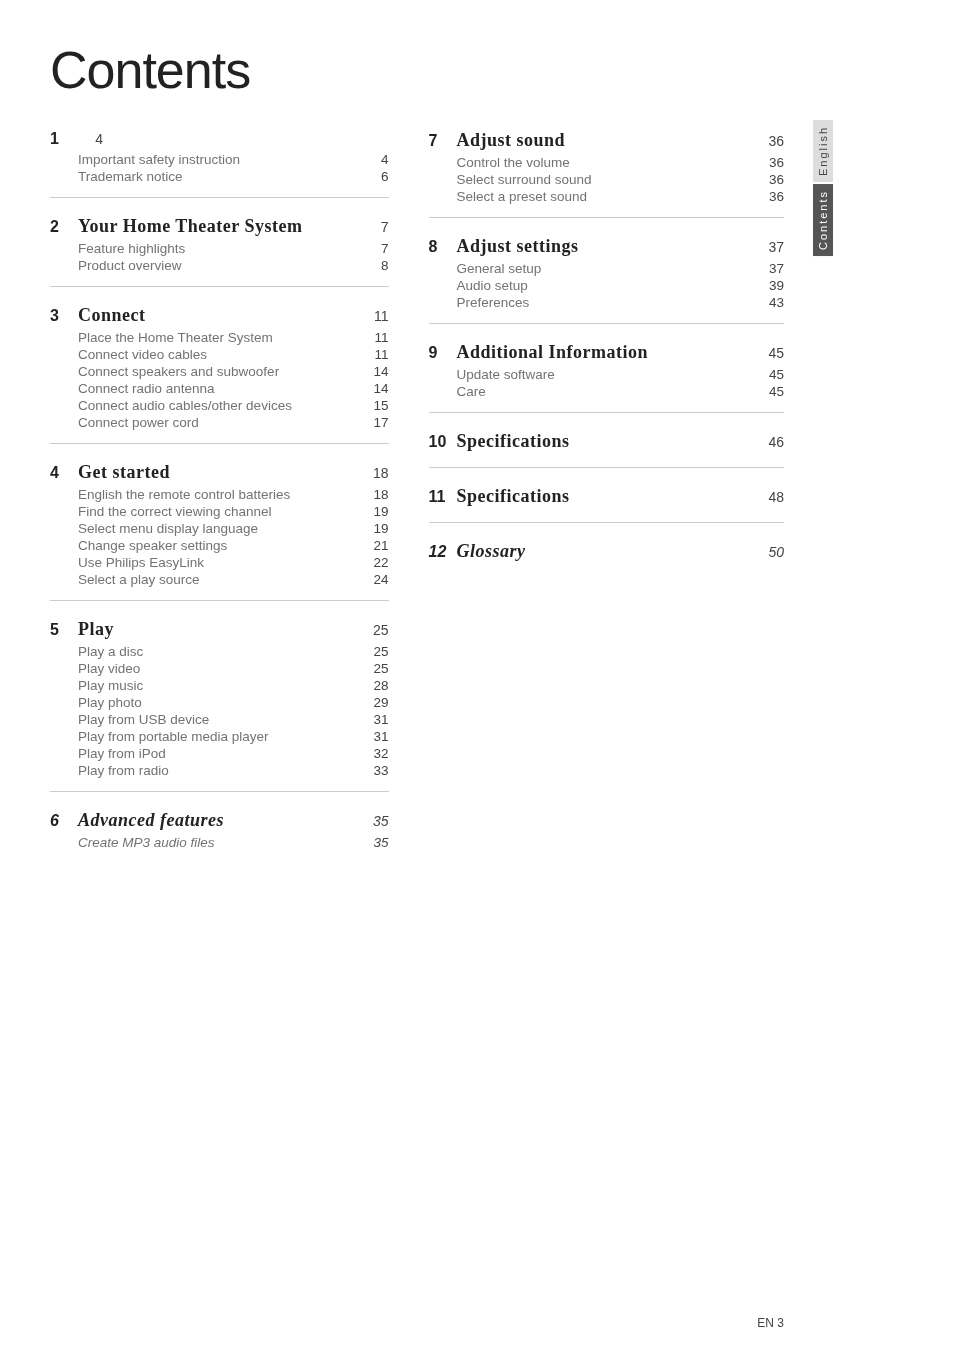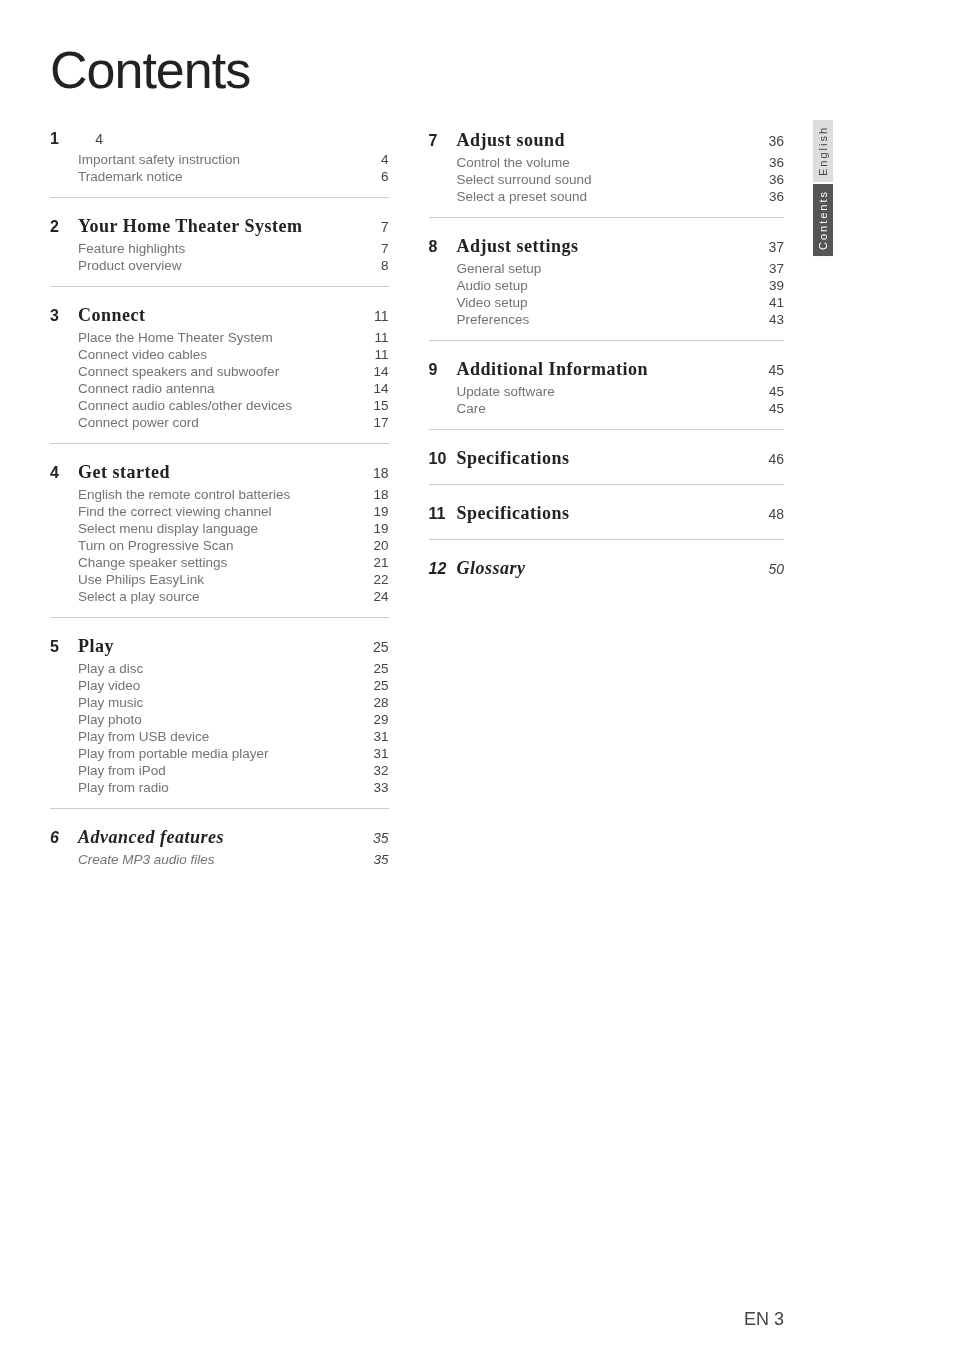--- a/index.html
+++ b/index.html
@@ -134,21 +134,21 @@
       transform: rotate(180deg);
       font-size: 11px;
       padding: 6px 4px;
       letter-spacing: 2px;
     }
 
     .footer {
       position: absolute;
       bottom: 20px;
       right: 50px;
-      font-size: 18px;
+      font-size: 12px;
       color: #444;
     }
 
     .section-row-top {
       display: flex;
       align-items: baseline;
       margin-bottom: 3px;
     }
   </style>
 </head>
@@ -233,24 +233,20 @@
           </div>
           <div class="subsection-row">
             <span class="subsection-title">Find the correct viewing channel</span>
             <span class="subsection-page">19</span>
           </div>
           <div class="subsection-row">
             <span class="subsection-title">Select menu display language</span>
             <span class="subsection-page">19</span>
           </div>
           <div class="subsection-row">
-            <span class="subsection-title">Turn on Progressive Scan</span>
-            <span class="subsection-page">20</span>
-          </div>
-          <div class="subsection-row">
             <span class="subsection-title">Change speaker settings</span>
             <span class="subsection-page">21</span>
           </div>
           <div class="subsection-row">
             <span class="subsection-title">Use Philips EasyLink</span>
             <span class="subsection-page">22</span>
           </div>
           <div class="subsection-row">
             <span class="subsection-title">Select a play source</span>
             <span class="subsection-page">24</span>
@@ -334,24 +330,20 @@
             <span class="section-title">Adjust settings</span>
             <span class="section-page">37</span>
           </div>
           <div class="subsection-row">
             <span class="subsection-title">General setup</span>
             <span class="subsection-page">37</span>
           </div>
           <div class="subsection-row">
             <span class="subsection-title">Audio setup</span>
             <span class="subsection-page">39</span>
-          </div>
-          <div class="subsection-row">
-            <span class="subsection-title">Video setup</span>
-            <span class="subsection-page">41</span>
           </div>
           <div class="subsection-row">
             <span class="subsection-title">Preferences</span>
             <span class="subsection-page">43</span>
           </div>
         </div>
         <div class="section">
           <div class="section-row-top">
             <span class="section-number">9</span>
             <span class="section-title">Additional Information</span>

